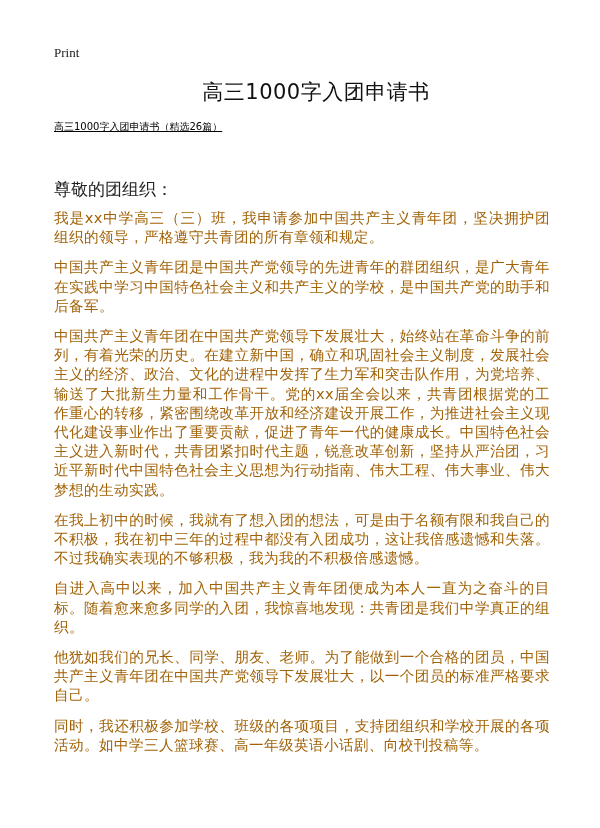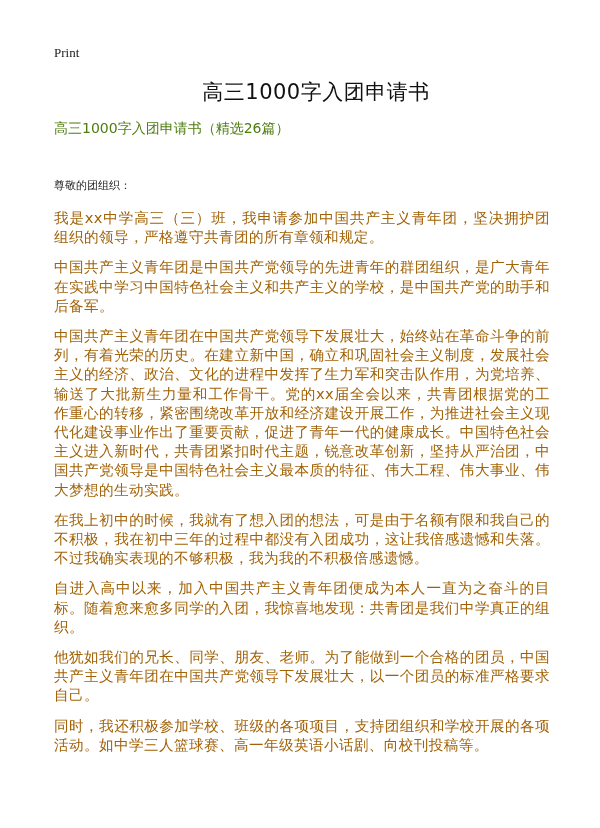--- a/index.html
+++ b/index.html
@@ -3,37 +3,37 @@
 <meta charset="utf-8">
 <style>
   html, body { margin: 0; padding: 0; background: #ffffff; }
   body { width: 600px; height: 828px; overflow: hidden; position: relative;
          font-family: "DejaVu Sans", "Liberation Sans", sans-serif; color: #1a1a1a; }
   .page { position: absolute; left: 0; top: 0; width: 600px; height: 776px; }
   .print-label { position: absolute; left: 54px; top: 45px; font-family: "Liberation Serif", serif;
                  font-size: 13px; color: #222; }
   .doc-title { position: absolute; left: 0; width: 600px; top: 78px; text-align: center;
                font-size: 21px; color: #111; letter-spacing: 0.5px; margin-left: 16px; }
-  .subtitle { position: absolute; left: 54px; top: 120px; font-size: 14px; color: #4d7c0f; }
+  .subtitle { position: absolute; left: 54px; top: 120px; font-size: 10px; color: #000000; text-decoration: underline; }
   .section-heading { position: absolute; left: 54px; top: 149px; font-size: 14px; font-weight: bold; color: #111; }
-  .greeting { position: absolute; left: 54px; top: 178px; font-size: 11px; color: #222; }
+  .greeting { position: absolute; left: 54px; top: 178px; font-size: 17px; color: #222; }
   .body { position: absolute; left: 54px; top: 208px; width: 496px; }
   .para { margin: 0 0 11px 0; font-size: 14.6px; line-height: 19.2px; color: #a16207;
           letter-spacing: 0.4px; text-align: justify; word-break: break-all; }
 </style>
 </head>
 <body>
 
 <div class="page">
   <div class="print-label">Print</div>
   <div class="doc-title">高三1000字入团申请书</div>
   <div class="subtitle">高三1000字入团申请书（精选26篇）</div>
   <div class="greeting">尊敬的团组织：</div>
   <div class="body">
     <p class="para">我是xx中学高三（三）班，我申请参加中国共产主义青年团，坚决拥护团组织的领导，严格遵守共青团的所有章领和规定。</p>
     <p class="para">中国共产主义青年团是中国共产党领导的先进青年的群团组织，是广大青年在实践中学习中国特色社会主义和共产主义的学校，是中国共产党的助手和后备军。</p>
-    <p class="para">中国共产主义青年团在中国共产党领导下发展壮大，始终站在革命斗争的前列，有着光荣的历史。在建立新中国，确立和巩固社会主义制度，发展社会主义的经济、政治、文化的进程中发挥了生力军和突击队作用，为党培养、输送了大批新生力量和工作骨干。党的xx届全会以来，共青团根据党的工作重心的转移，紧密围绕改革开放和经济建设开展工作，为推进社会主义现代化建设事业作出了重要贡献，促进了青年一代的健康成长。中国特色社会主义进入新时代，共青团紧扣时代主题，锐意改革创新，坚持从严治团，中国共产党领导是中国特色社会主义最本质的特征、伟大工程、伟大事业、伟大梦想的生动实践。</p>
+    <p class="para">中国共产主义青年团在中国共产党领导下发展壮大，始终站在革命斗争的前列，有着光荣的历史。在建立新中国，确立和巩固社会主义制度，发展社会主义的经济、政治、文化的进程中发挥了生力军和突击队作用，为党培养、输送了大批新生力量和工作骨干。党的xx届全会以来，共青团根据党的工作重心的转移，紧密围绕改革开放和经济建设开展工作，为推进社会主义现代化建设事业作出了重要贡献，促进了青年一代的健康成长。中国特色社会主义进入新时代，共青团紧扣时代主题，锐意改革创新，坚持从严治团，习近平新时代中国特色社会主义思想为行动指南、伟大工程、伟大事业、伟大梦想的生动实践。</p>
     <p class="para">在我上初中的时候，我就有了想入团的想法，可是由于名额有限和我自己的不积极，我在初中三年的过程中都没有入团成功，这让我倍感遗憾和失落。不过我确实表现的不够积极，我为我的不积极倍感遗憾。</p>
     <p class="para">自进入高中以来，加入中国共产主义青年团便成为本人一直为之奋斗的目标。随着愈来愈多同学的入团，我惊喜地发现：共青团是我们中学真正的组织。</p>
     <p class="para">他犹如我们的兄长、同学、朋友、老师。为了能做到一个合格的团员，中国共产主义青年团在中国共产党领导下发展壮大，以一个团员的标准严格要求自己。</p>
     <p class="para">同时，我还积极参加学校、班级的各项项目，支持团组织和学校开展的各项活动。如中学三人篮球赛、高一年级英语小话剧、向校刊投稿等。</p>
   </div>
 </div>
 
 </body></html>

